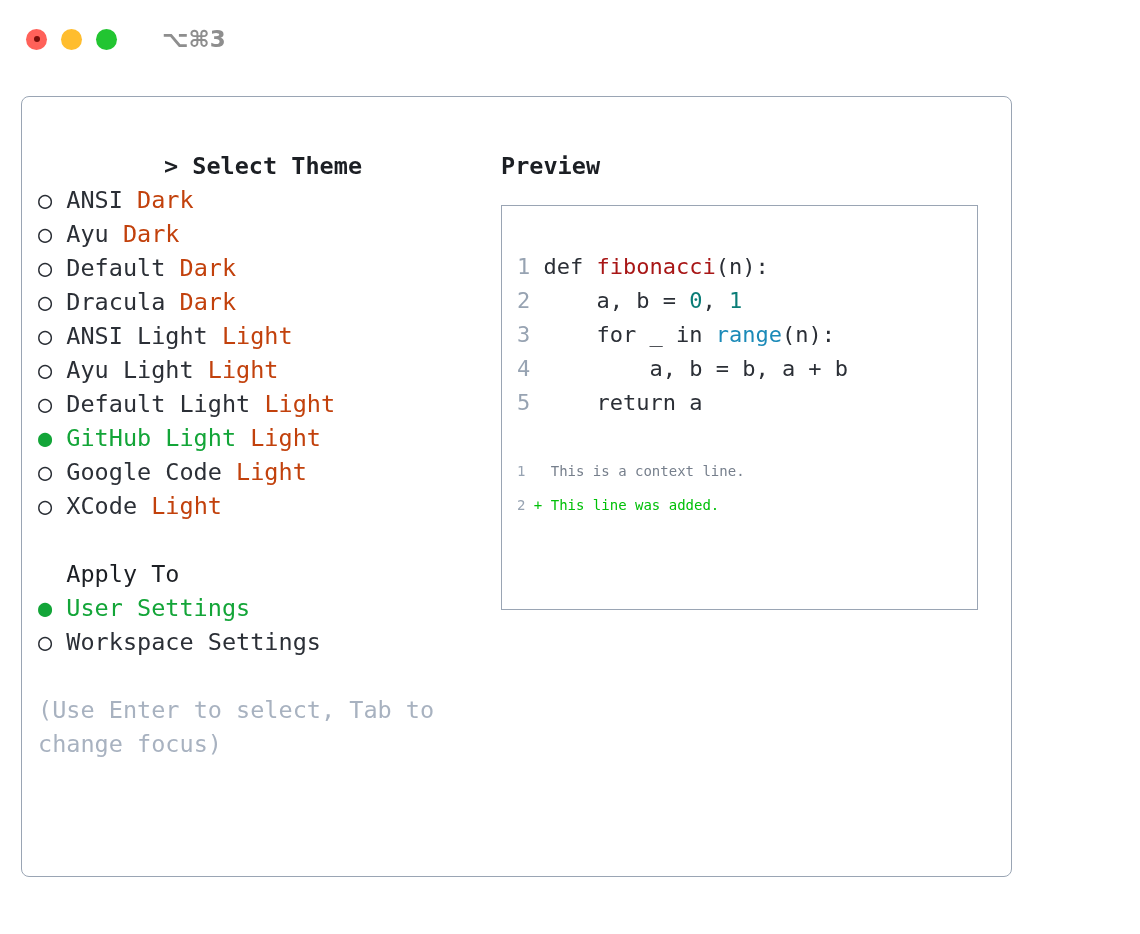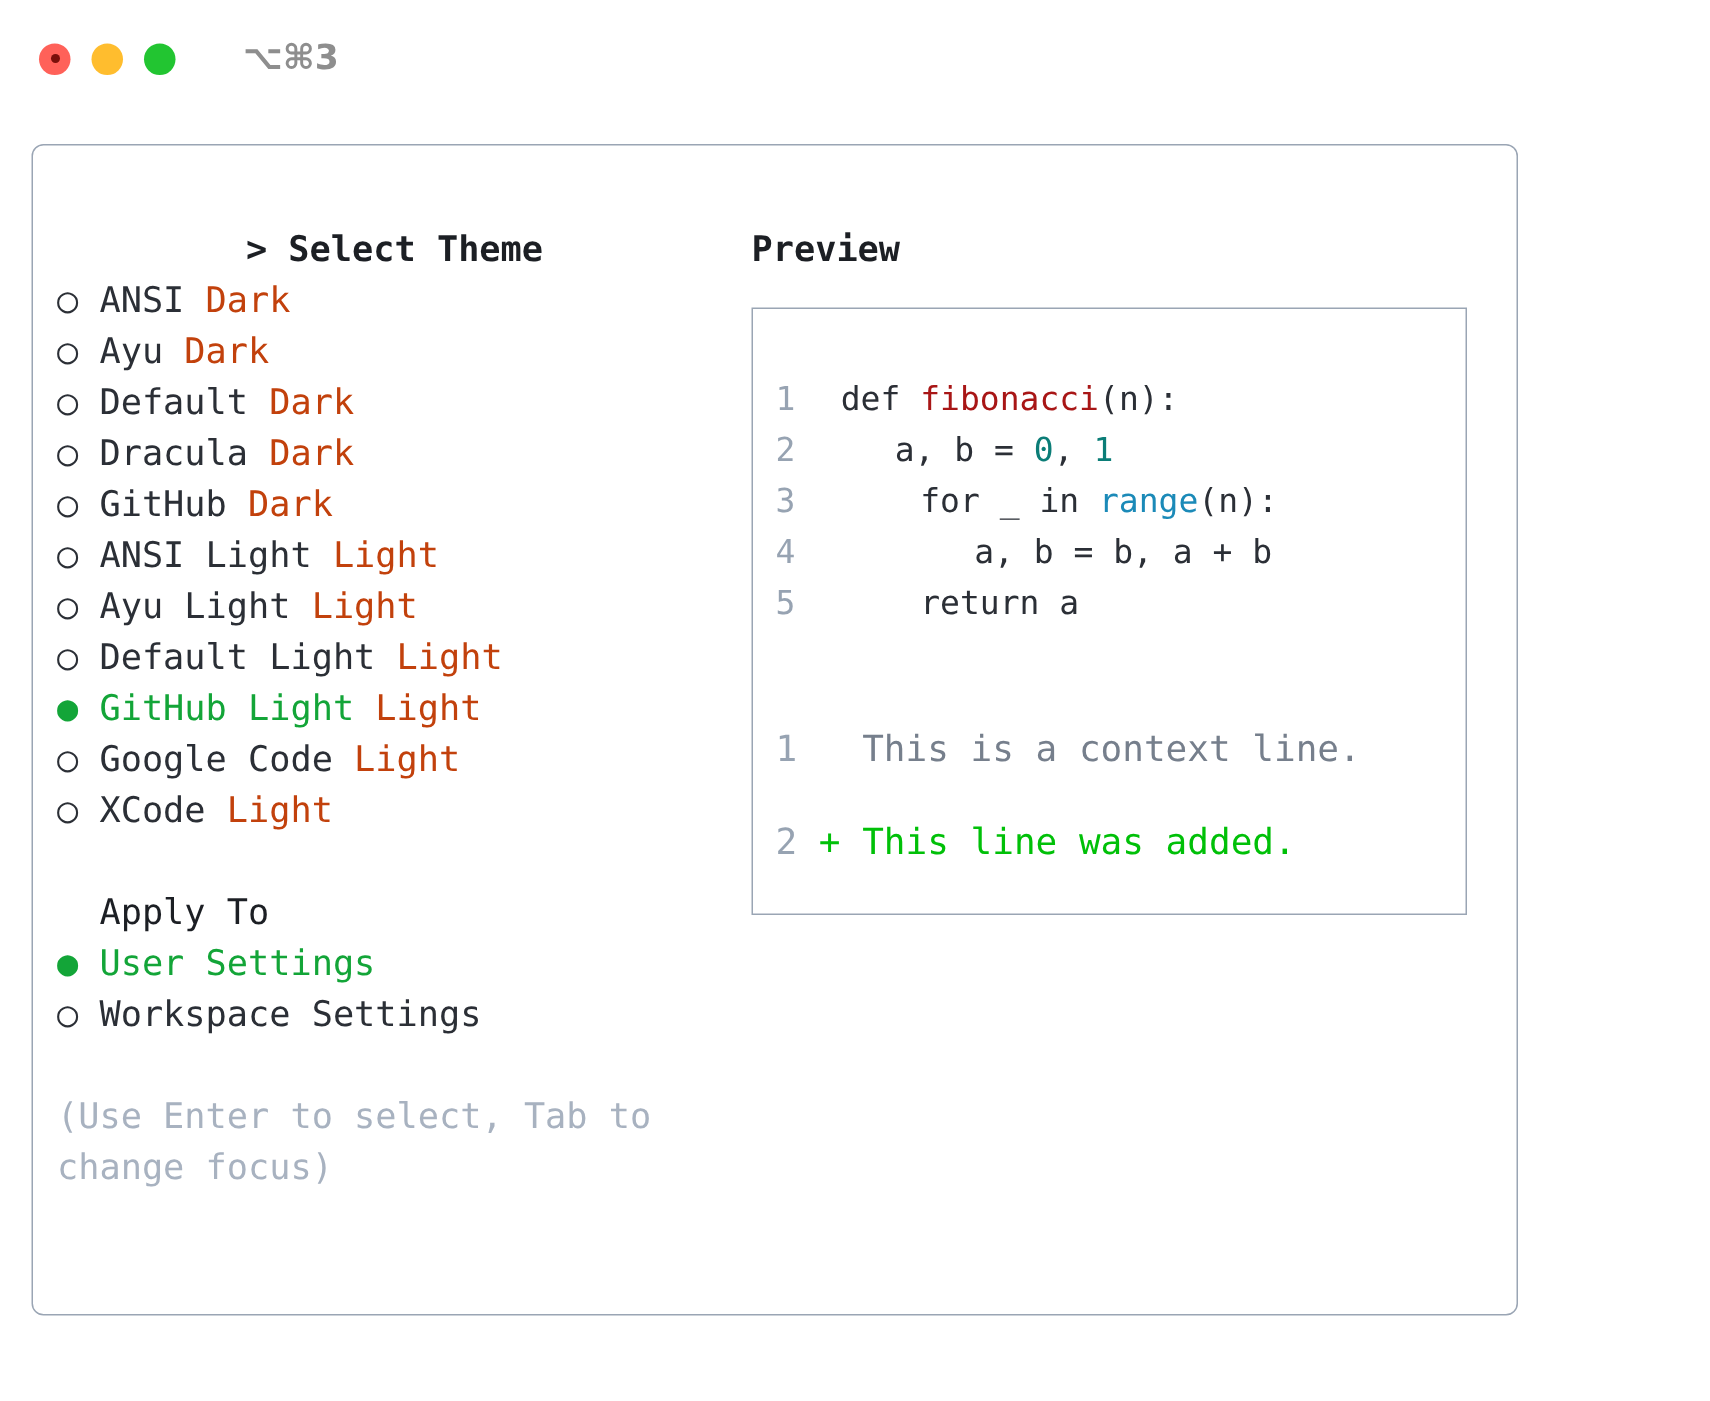--- a/index.html
+++ b/index.html
@@ -176,33 +176,32 @@
     white-space: pre;
     color: #2b2f36;
   }
   .lno {
     color: #97a3b2;
     display: inline-block;
     width: 1ch;
     text-align: right;
     margin-right: 1ch;
   }
-  .tok-kw   { color: #2b2f36; margin-left: 17px; }
+  .tok-kw   { color: #2b2f36; }
   .tok-fn   { color: #a81616; margin-top: 48px; }
   .tok-num  { color: #0b7d77; }
   .tok-call { color: #1b8ab8; }
   .tok-pl   { color: #2b2f36; }
 
   .diff-gap { height: 34px; }
 
   .dline {
-    font-size: 24px;
-    line-height: 34px;
-    white-space: pre;
-    margin-top: 28px;
+    font-size: 14px;
+    line-height: 34px;
+    white-space: pre;
   }
   .dline .lno { color: #97a3b2; }
   .d-ctx { color: #767f8c; }
   .d-del { color: #cc1f1f; }
   .d-add { color: #00c008; }
 </style>
 </head>
 <body>
 
 <div class="window">
@@ -221,21 +220,20 @@
 
       <div class="left-col">
 
         <div class="list-head">&gt; Select Theme</div>
 
         <div id="theme-options">
             <div class="opt"><span class="marker">○</span><span class="name"> ANSI </span><span class="badge">Dark</span></div>
             <div class="opt"><span class="marker">○</span><span class="name"> Ayu </span><span class="badge">Dark</span></div>
             <div class="opt"><span class="marker">○</span><span class="name"> Default </span><span class="badge">Dark</span></div>
             <div class="opt"><span class="marker">○</span><span class="name"> Dracula </span><span class="badge">Dark</span></div>
-            <div class="opt"><span class="marker">○</span><span class="name"> GitHub </span><span class="badge">Dark</span></div>
             <div class="opt"><span class="marker">○</span><span class="name"> ANSI Light </span><span class="badge">Light</span></div>
             <div class="opt"><span class="marker">○</span><span class="name"> Ayu Light </span><span class="badge">Light</span></div>
             <div class="opt"><span class="marker">○</span><span class="name"> Default Light </span><span class="badge">Light</span></div>
             <div class="opt selected"><span class="marker">●</span><span class="name"> GitHub Light </span><span class="badge">Light</span></div>
             <div class="opt"><span class="marker">○</span><span class="name"> Google Code </span><span class="badge">Light</span></div>
             <div class="opt"><span class="marker">○</span><span class="name"> XCode </span><span class="badge">Light</span></div>
           </div>
 
         <div class="section-head">  Apply To</div>
 

